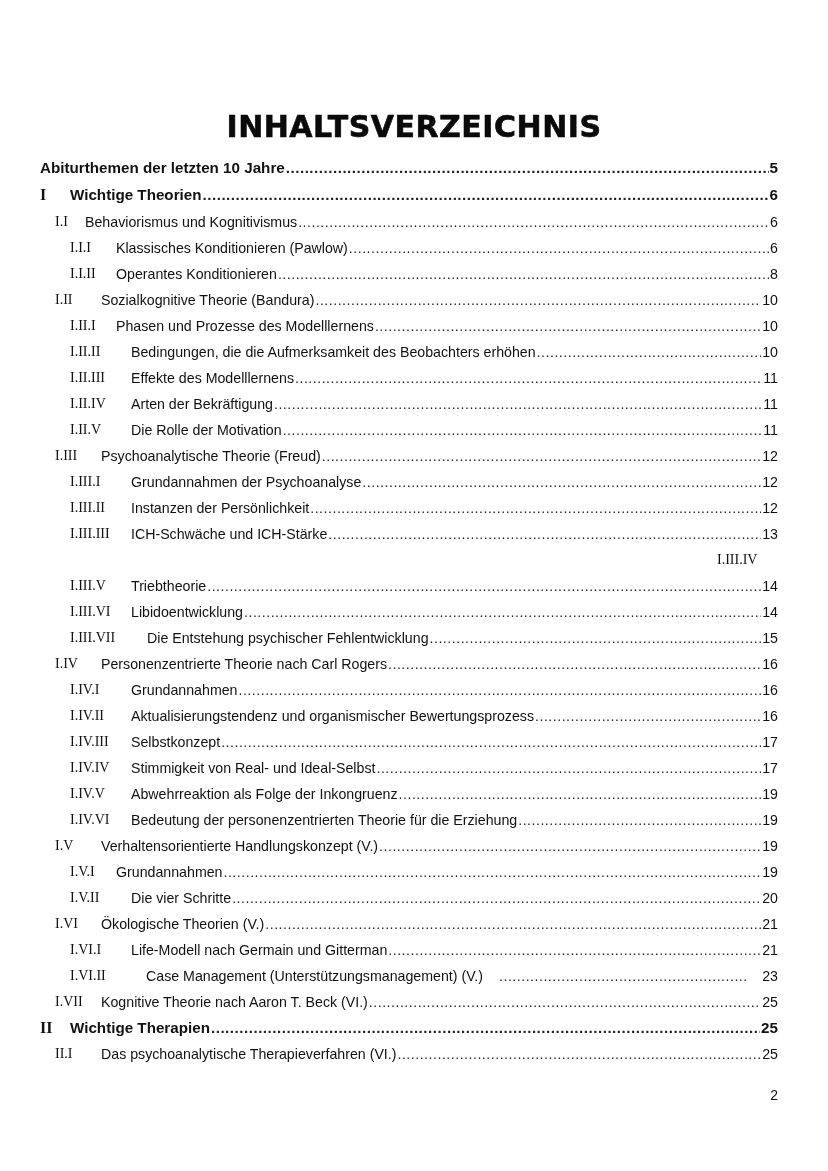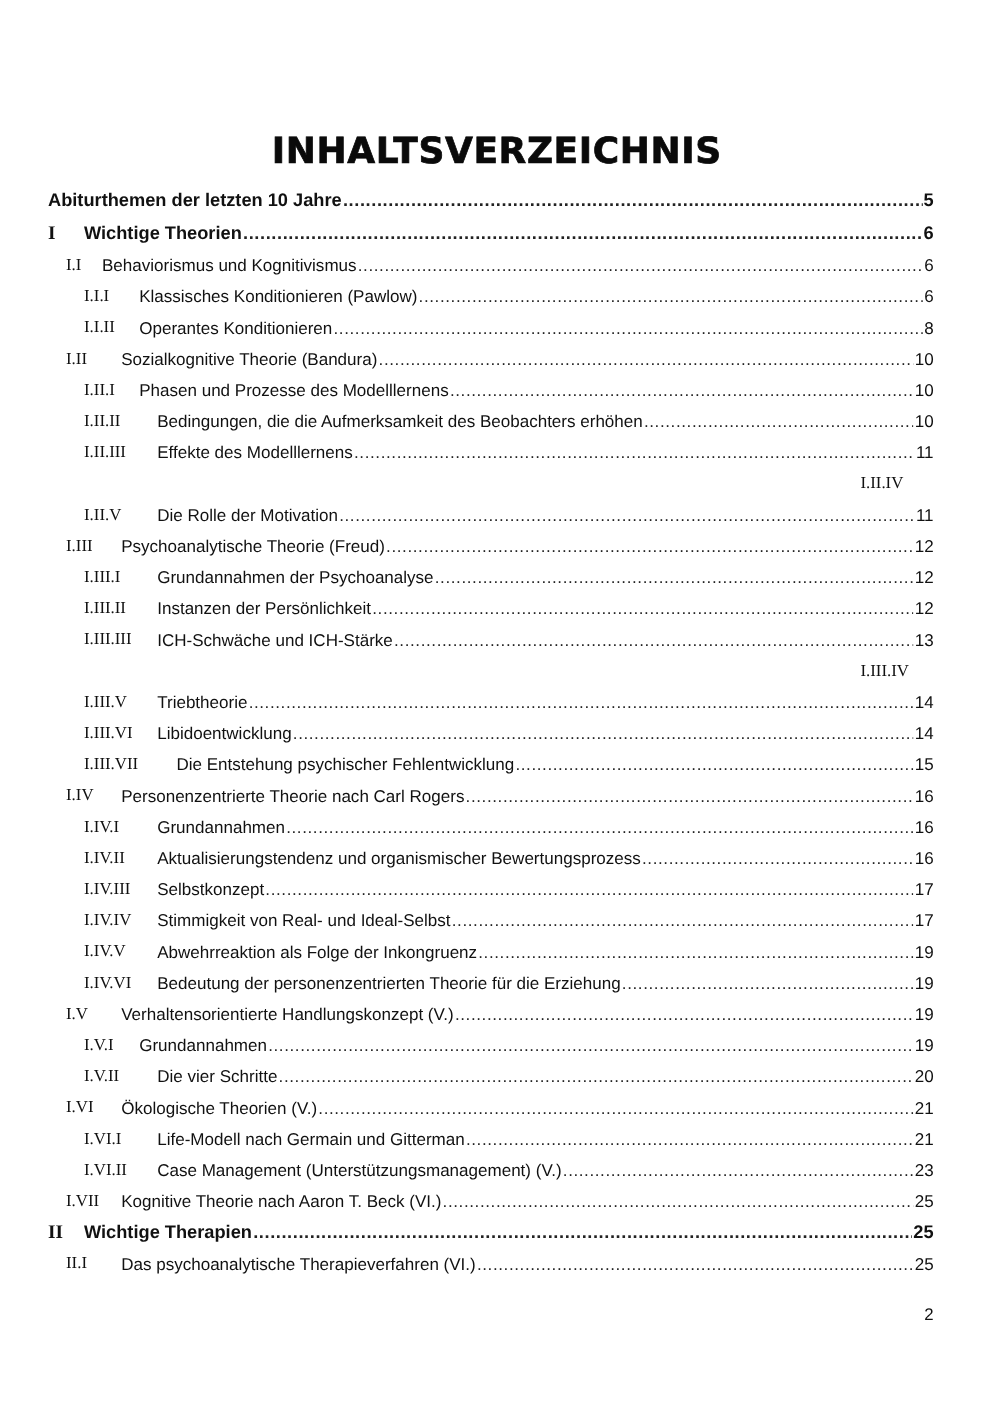--- a/index.html
+++ b/index.html
@@ -90,21 +90,21 @@
     <span class="label">Bedingungen, die die Aufmerksamkeit des Beobachters erhöhen</span>
     <span class="dots"></span>
     <span class="page">10</span>
   </div>
   <div class="entry" style="top:213px;left:70px;">
     <span class="num" style="width:61px">I.II.III</span>
     <span class="label">Effekte des Modelllernens</span>
     <span class="dots"></span>
     <span class="page">11</span>
   </div>
-  <div class="entry" style="top:239px;left:70px;flex-direction:column;">
+  <div class="entry" style="top:239px;left:70px;">
     <span class="num" style="width:61px">I.II.IV</span>
     <span class="label">Arten der Bekräftigung</span>
     <span class="dots"></span>
     <span class="page">11</span>
   </div>
   <div class="entry" style="top:265px;left:70px;">
     <span class="num" style="width:61px">I.II.V</span>
     <span class="label">Die Rolle der Motivation</span>
     <span class="dots"></span>
     <span class="page">11</span>
@@ -222,21 +222,21 @@
     <span class="label">Ökologische Theorien (V.)</span>
     <span class="dots"></span>
     <span class="page">21</span>
   </div>
   <div class="entry" style="top:785px;left:70px;">
     <span class="num" style="width:61px">I.VI.I</span>
     <span class="label">Life-Modell nach Germain und Gitterman</span>
     <span class="dots"></span>
     <span class="page">21</span>
   </div>
-  <div class="entry" style="top:811px;left:70px;">
+  <div class="entry" style="top:811px;left:70px;gap:15px;">
     <span class="num" style="width:61px">I.VI.II</span>
     <span class="label">Case Management (Unterstützungsmanagement) (V.)</span>
     <span class="dots"></span>
     <span class="page">23</span>
   </div>
   <div class="entry" style="top:837px;left:55px;">
     <span class="num" style="width:46px">I.VII</span>
     <span class="label">Kognitive Theorie nach Aaron T. Beck (VI.)</span>
     <span class="dots"></span>
     <span class="page">25</span>

